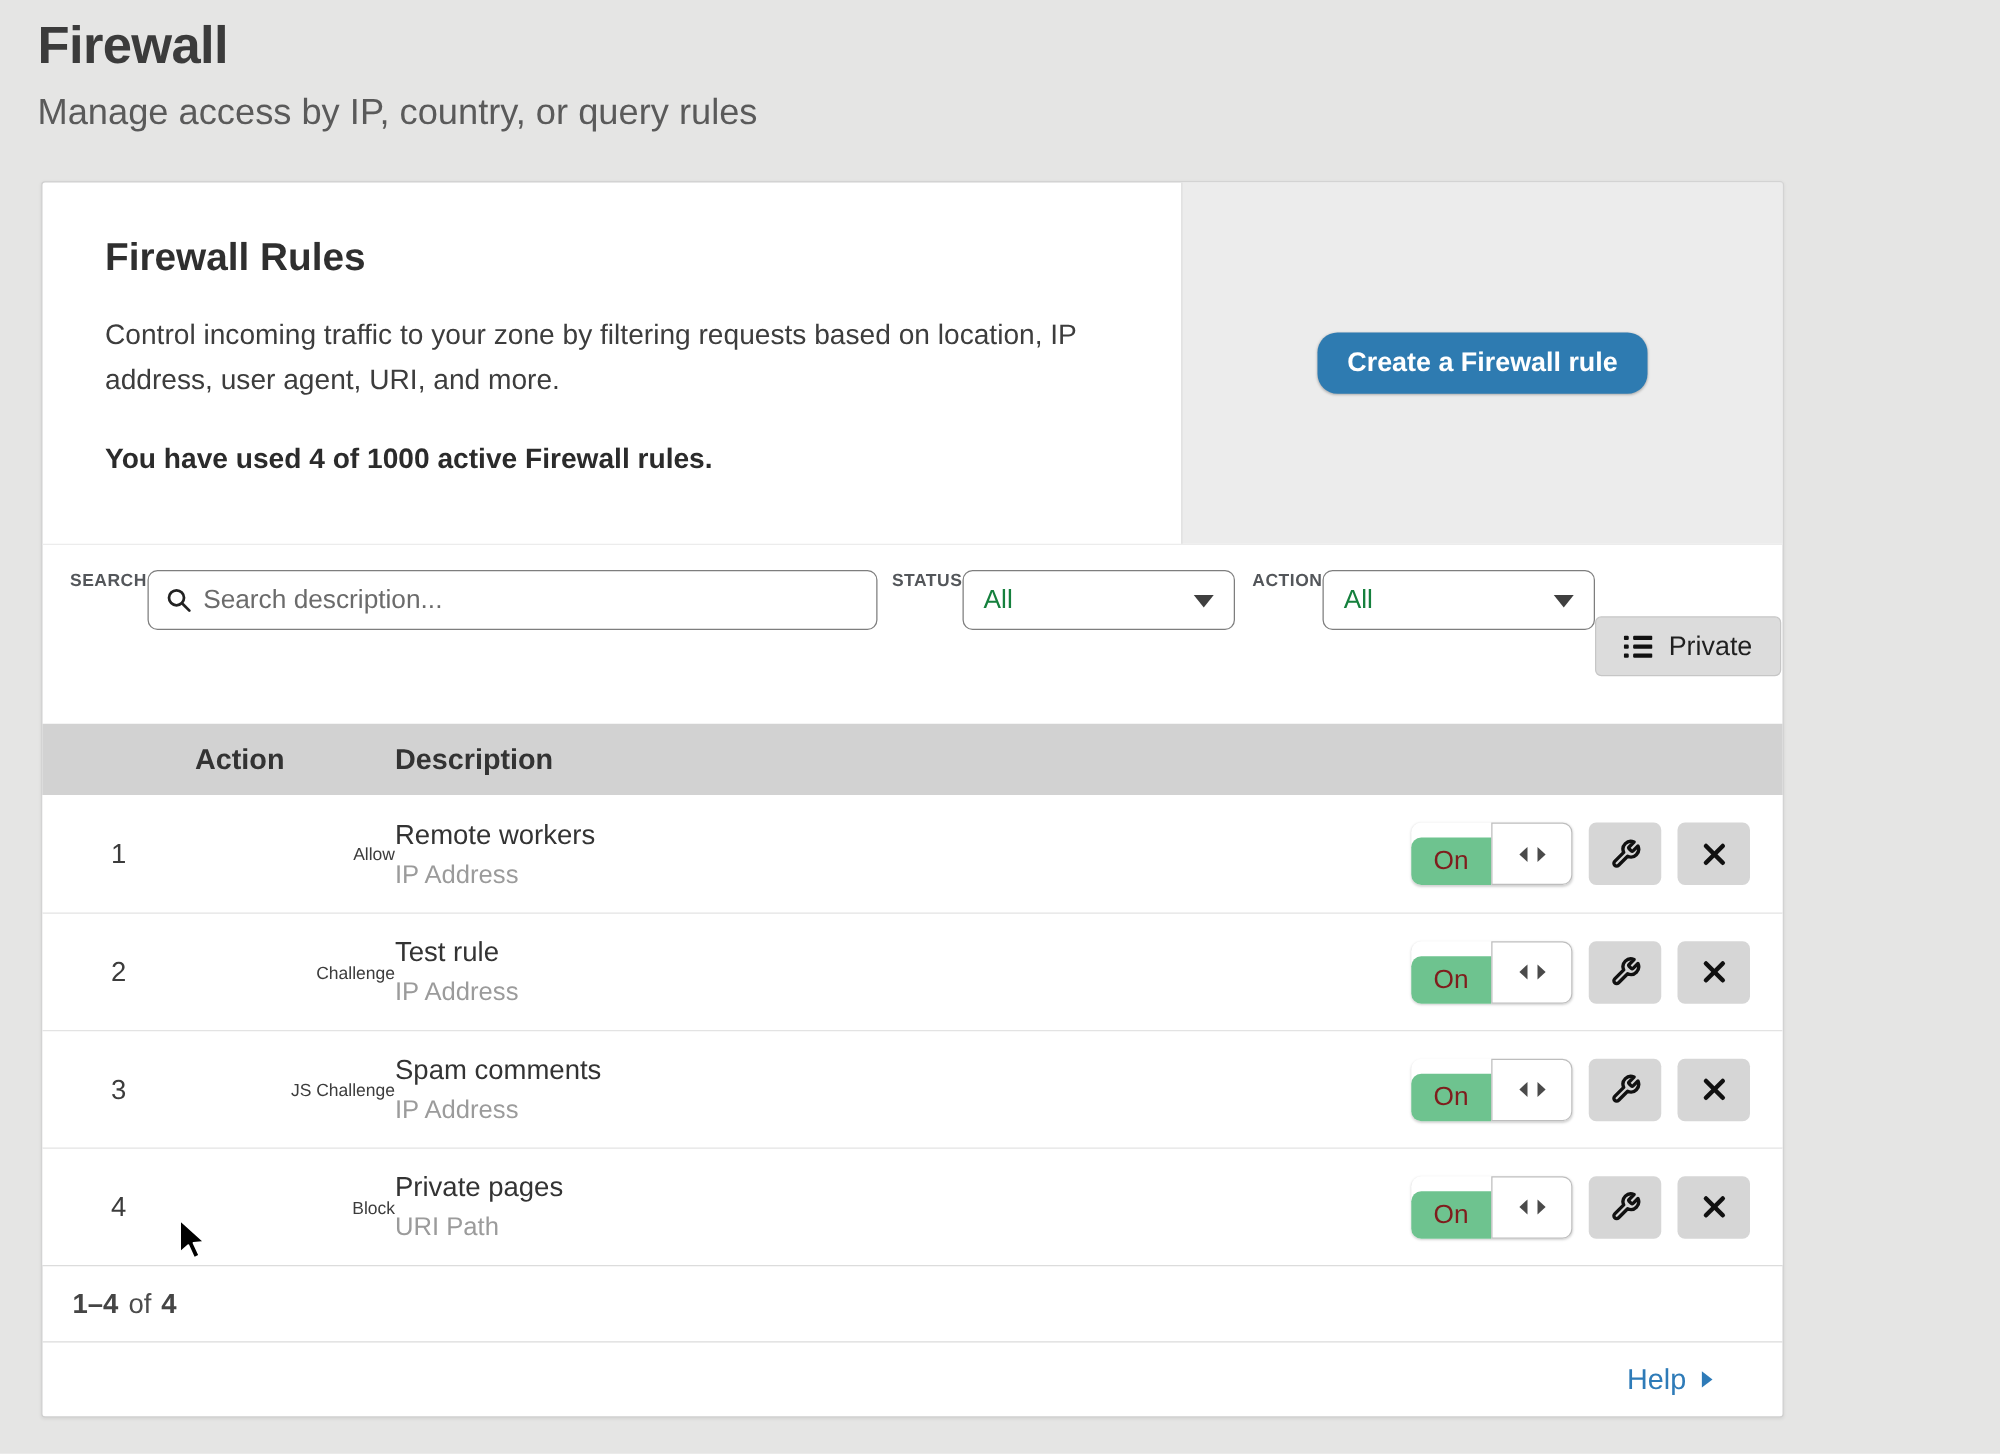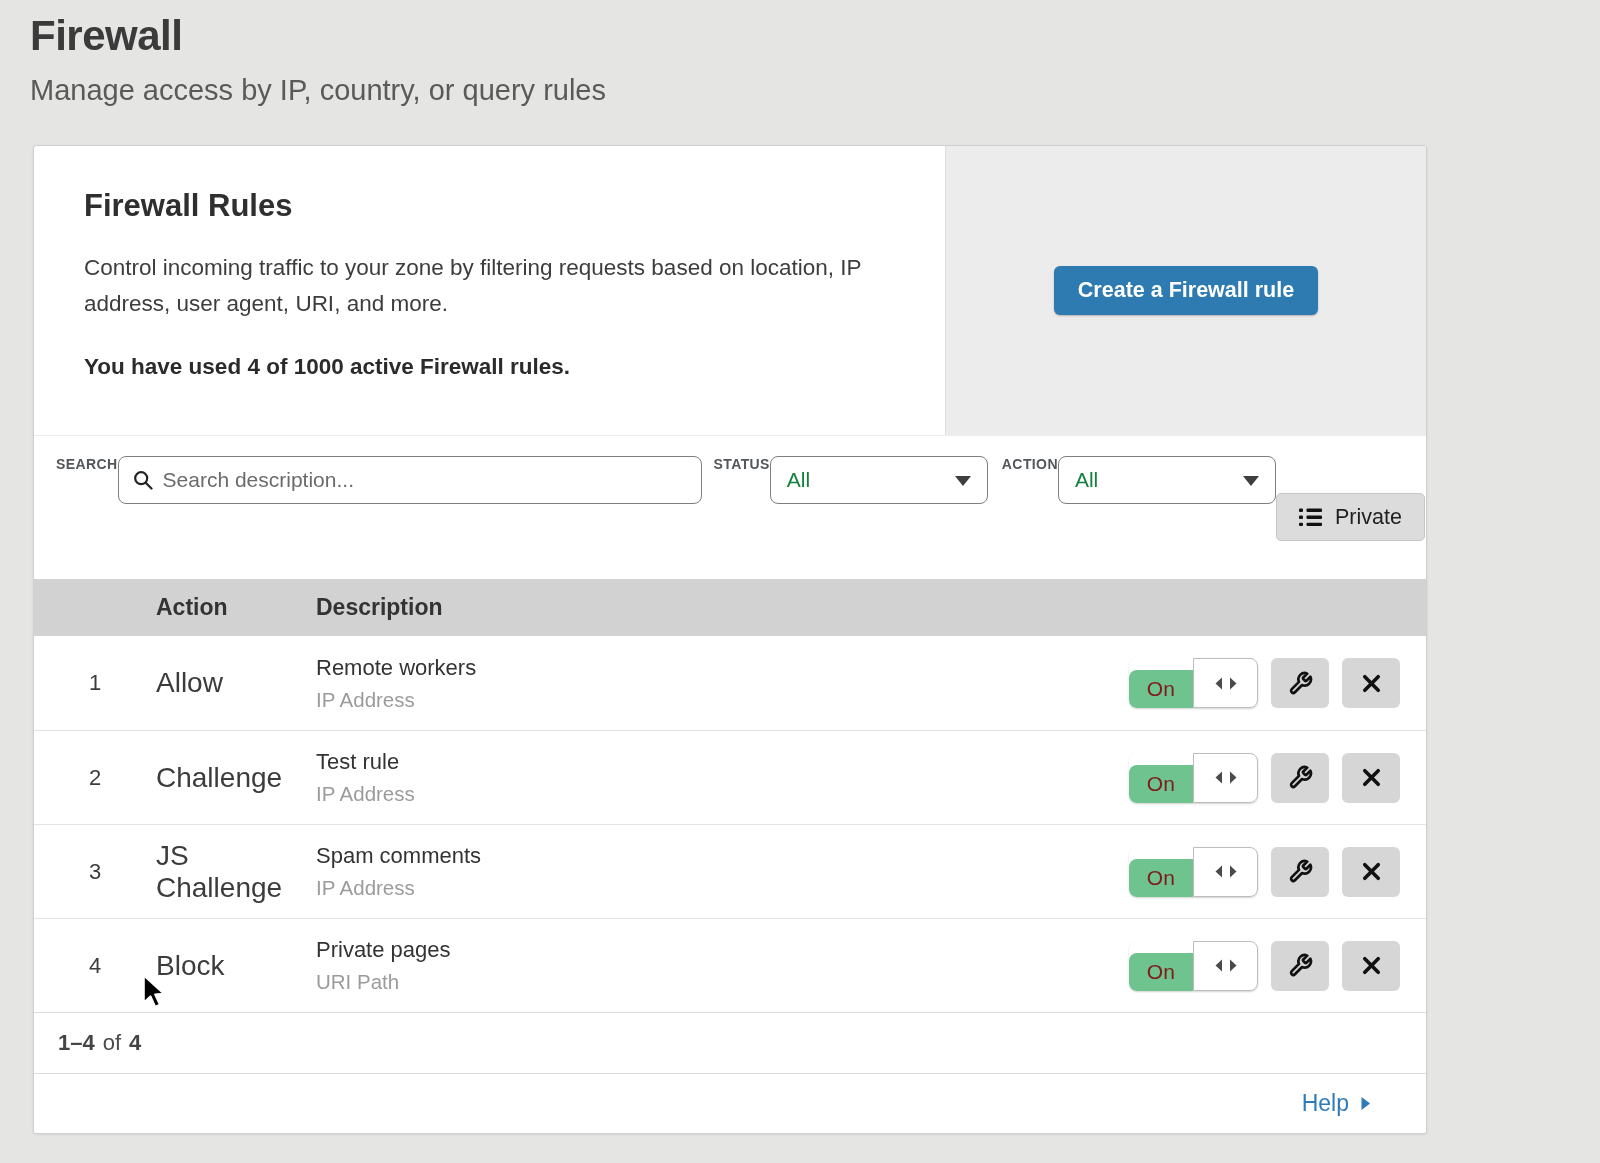--- a/index.html
+++ b/index.html
@@ -32,21 +32,21 @@
   .overview{display:flex;height:290px;border-bottom:1px solid #ececec;}
   .overview-text{flex:1;padding:42px 50px 0 50px;}
   .overview-heading{font-size:31px;font-weight:600;color:#2f2f2f;margin-bottom:26px;}
   .overview-desc{font-size:22.5px;line-height:1.6;color:#3d3d3d;max-width:950px;}
   .overview-usage{font-size:22.5px;font-weight:700;color:#2b2b2b;margin-top:32px;}
   .overview-cta{
     width:481px;background:#ececec;border-left:1px solid #dddddd;
     display:flex;align-items:center;justify-content:center;
   }
   .create-btn{
-    background:var(--accent);color:#fff;border:none;border-radius:6px;
+    background:var(--accent);color:#fff;border:none;border-radius:16px;
     font-size:21.5px;font-weight:600;padding:12px 24px;cursor:pointer;
     font-family:inherit;box-shadow:0 1px 2px rgba(0,0,0,.25);
   }
   
   .filters{height:143px;display:flex;align-items:flex-start;padding:20px 26px 0 22px;}
   .filter-group{display:flex;flex-direction:row;}
   .filter-label{font-size:14px;font-weight:700;color:#53565a;letter-spacing:.4px;margin-bottom:10px;}
   .search-box{
     width:584px;height:48px;border:1px solid #7e7e7e;border-radius:8px;background:#fff;
     display:flex;align-items:center;padding:0 14px;gap:10px;
@@ -78,21 +78,21 @@
     display:grid;grid-template-columns:122px 160px 1fr 297px;align-items:center;
     font-size:23px;font-weight:600;color:#333;
   }
   .rows{display:flex;flex-direction:column;}
   .row{
     height:94px;display:grid;grid-template-columns:122px 160px 1fr 297px;align-items:center;
     border-top:1px solid #e3e3e3;background:#fff;
   }
   .rows .row:first-child{border-top:none;}
   .cell-num{text-align:center;font-size:22px;color:#3c3c3c;}
-  .cell-action{font-size:28px;color:#3c3c3c;}
+  .cell-action{font-size:14px;color:#3c3c3c;text-align:right;}
   .desc-title{font-size:22px;color:#333;margin-bottom:7px;}
   .desc-sub{font-size:20.5px;color:#9b9b9b;}
   .cell-controls{display:flex;align-items:center;justify-content:flex-end;gap:13px;padding-right:26px;}
   .toggle{
     width:130px;height:50px;display:flex;border-radius:8px;cursor:pointer;
     box-shadow:0 1px 2px rgba(0,0,0,.18);
   }
   .toggle-on{
     flex:1;background:var(--green);color:#7f1d1d;font-size:21px;
     display:flex;align-items:center;justify-content:center;border-radius:8px 0 0 8px;margin-top:12px;

